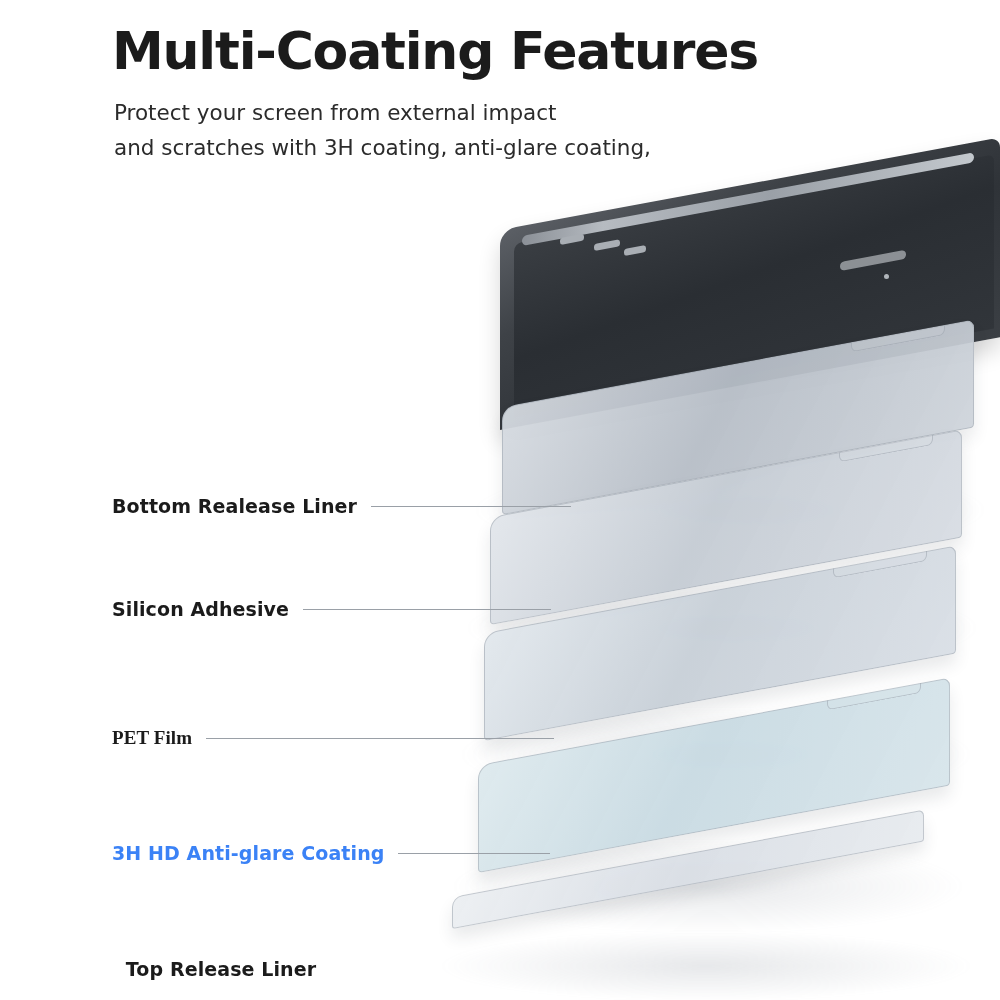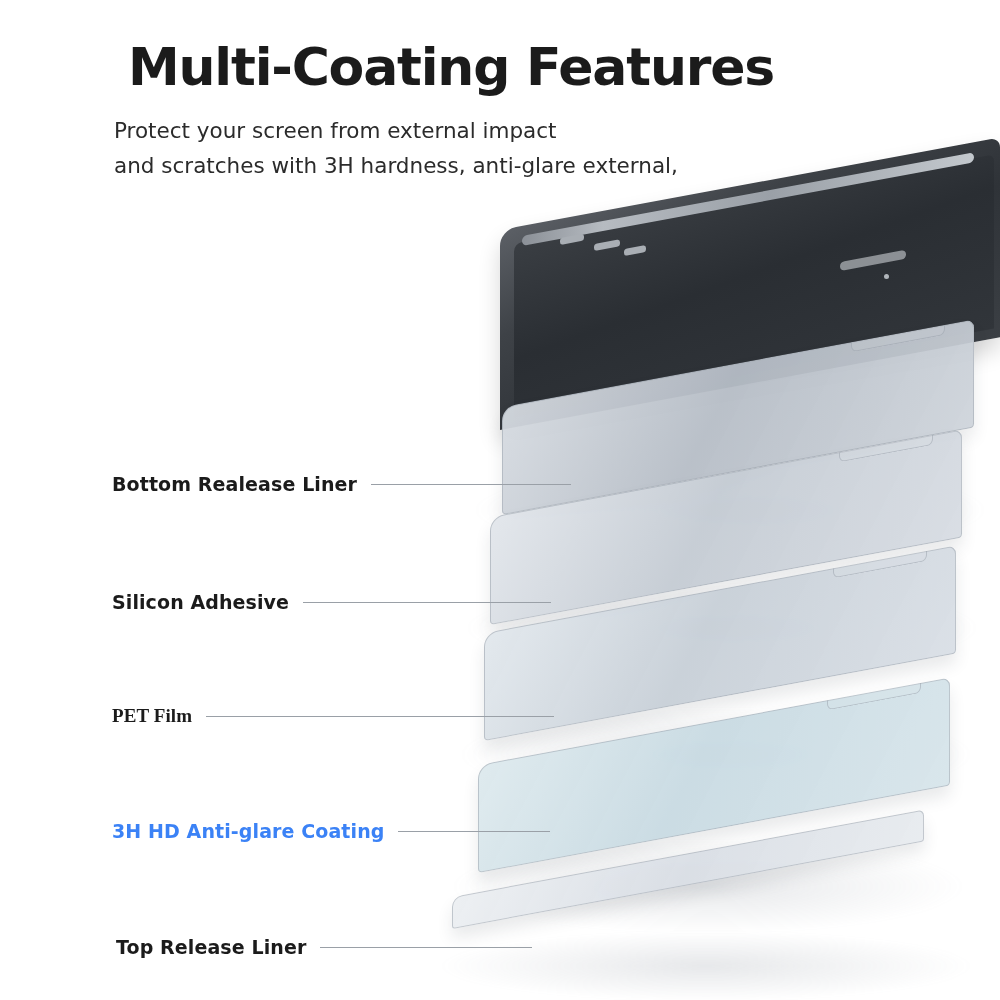--- a/index.html
+++ b/index.html
@@ -27,21 +27,21 @@
     left: 112px;
     top: 22px;
     width: 780px;
   }
   .title {
     font-size: 52px;
     font-weight: 700;
     letter-spacing: -1.2px;
     color: #1b1b1b;
     line-height: 1.15;
-    margin: 16px;
+    margin: 0;
     white-space: nowrap;
   }
   .subtitle {
     margin: 14px 0 16px 2px;
     font-size: 21.5px;
     line-height: 1.62;
     color: #2b2b2b;
     font-weight: 400;
   }
   .subtitle span { display: block; }
@@ -177,20 +177,21 @@
   .blob.bC { left: 456px; top: 482px; width: 520px; height: 95px; }
   .blob.bD { left: 448px; top: 614px; width: 520px; height: 95px; }
   .blob.bE { left: 436px; top: 706px; width: 540px; height: 70px; }
 
   
   .callout {
     position: absolute;
     display: flex;
     align-items: center;
     height: 22px;
+    margin-top: 22px;
   }
   .callout .label {
     font-size: 19px;
     font-weight: 700;
     letter-spacing: 0.1px;
     color: #1b1b1b;
     white-space: nowrap;
   }
   .callout.accent .label { color: #3b82f6; }
   .callout .leader {
@@ -202,39 +203,39 @@
     width: 7px;
     height: 7px;
     border-radius: 50%;
     background: #9aa0a7;
     margin-left: -1px;
     opacity: 0;
   }
 
   .c1 { left: 112px; top: 473px; }
   .c1 .leader { width: 200px; }
-  .c2 { left: 112px; top: 591px; }
+  .c2 { left: 112px; top: 576px; }
   .c2 .leader { width: 248px; }
   .c3 { left: 112px; top: 705px; font-family: Liberation Serif, serif; }
   .c3 .leader { width: 348px; }
   .c4 { left: 112px; top: 820px; }
   .c4 .leader { width: 152px; }
-  .c5 { left: 116px; top: 936px; }
+  .c5 { left: 108px; top: 936px; flex-direction: column; }
   .c5 .leader { width: 212px; }
 </style>
 </head>
 <body>
 
 <div class="page">
 
   <div class="header">
     <h1 class="title">Multi-Coating Features</h1>
     <p class="subtitle">
       <span>Protect your screen from external impact</span>
-      <span>and scratches with 3H hardness, anti-glare external,</span>
+      <span>and scratches with 3H coating, anti-glare coating,</span>
     </p>
   </div>
 
   <div class="stage">
 
     <div class="blob bA"></div>
     <div class="blob bB"></div>
     <div class="blob bC"></div>
     <div class="blob bD"></div>
     <div class="blob bE"></div>

